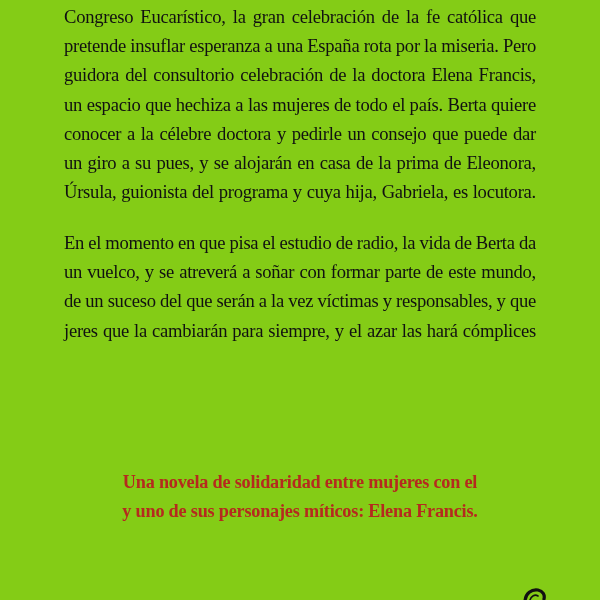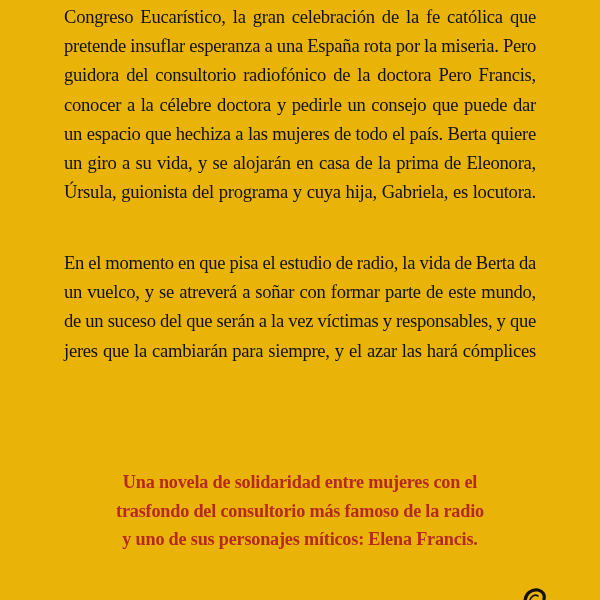--- a/index.html
+++ b/index.html
@@ -7,21 +7,21 @@
       padding: 0;
       width: 600px;
       height: 600px;
       overflow: hidden;
       background: #ccf7d4;
     }
     .page {
       position: relative;
       width: 600px;
       height: 600px;
-      background: #eab308;
+      background: #84cc16;
       overflow: hidden;
     }
     .body-text {
       position: absolute;
       left: 64px;
       width: 472px;
       font-family: "Liberation Serif", "DejaVu Serif", serif;
       font-size: 18.6px;
       line-height: 29.2px;
       color: #111;
@@ -35,21 +35,21 @@
       display: block;
       text-align: justify;
       text-align-last: justify;
       white-space: nowrap;
       overflow: visible;
     }
     .body-text .ln.last {
       text-align-last: left;
     }
     #para1 { top: 2px; }
-    #para2 { top: 248px; }
+    #para2 { top: 228px; }
     .tagline {
       position: absolute;
       left: 0;
       width: 600px;
       top: 468px;
       font-family: "Liberation Serif", "DejaVu Serif", serif;
       font-weight: bold;
       font-size: 18.2px;
       line-height: 28.6px;
       color: #b52a1e;
@@ -66,37 +66,36 @@
     }
   </style>
 </head>
 <body>
 
 <div class="page">
 
   <div class="body-text" id="para1">
     <span class="ln">Congreso Eucarístico, la gran celebración de la fe católica que</span>
     <span class="ln">pretende insuflar esperanza a una España rota por la miseria. Pero</span>
-    <span class="ln">guidora del consultorio radiofónico de la doctora Pero Francis,</span>
+    <span class="ln">guidora del consultorio celebración de la doctora Elena Francis,</span>
+    <span class="ln">un espacio que hechiza a las mujeres de todo el país. Berta quiere</span>
     <span class="ln">conocer a la célebre doctora y pedirle un consejo que puede dar</span>
-    <span class="ln">un espacio que hechiza a las mujeres de todo el país. Berta quiere</span>
-    <span class="ln">un giro a su vida, y se alojarán en casa de la prima de Eleonora,</span>
+    <span class="ln">un giro a su pues, y se alojarán en casa de la prima de Eleonora,</span>
     <span class="ln">Úrsula, guionista del programa y cuya hija, Gabriela, es locutora.</span>
   </div>
 
   <div class="body-text" id="para2">
     <span class="ln">En el momento en que pisa el estudio de radio, la vida de Berta da</span>
     <span class="ln">un vuelco, y se atreverá a soñar con formar parte de este mundo,</span>
     <span class="ln">de un suceso del que serán a la vez víctimas y responsables, y que</span>
     <span class="ln">jeres que la cambiarán para siempre, y el azar las hará cómplices</span>
   </div>
 
   <div class="tagline">
     <span class="ln">Una novela de solidaridad entre mujeres con el</span>
-    <span class="ln">trasfondo del consultorio más famoso de la radio</span>
     <span class="ln">y uno de sus personajes míticos: Elena Francis.</span>
   </div>
 
   <div class="logo">
     <svg width="26" height="24" viewBox="0 0 26 24">
       <path d="M3 14 C3 5, 10 1, 16 2 C21 3, 23 7, 22 11" fill="none" stroke="#111" stroke-width="3.2" stroke-linecap="round"></path>
       <path d="M8 12 C9 8, 13 6, 16 8" fill="none" stroke="#111" stroke-width="1.6" stroke-linecap="round"></path>
     </svg>
   </div>
 

